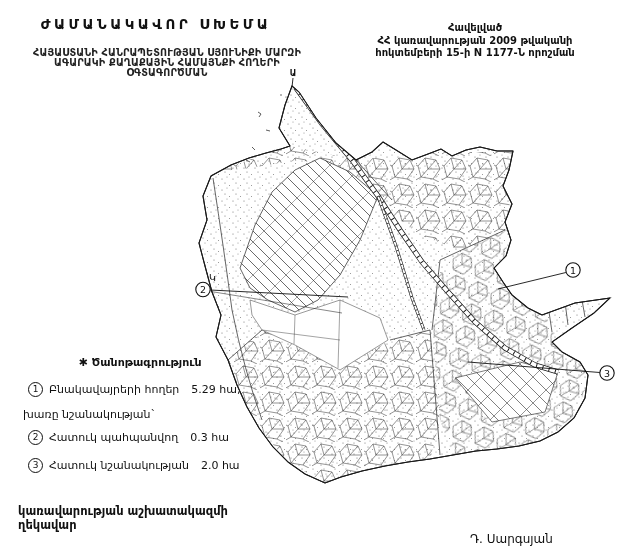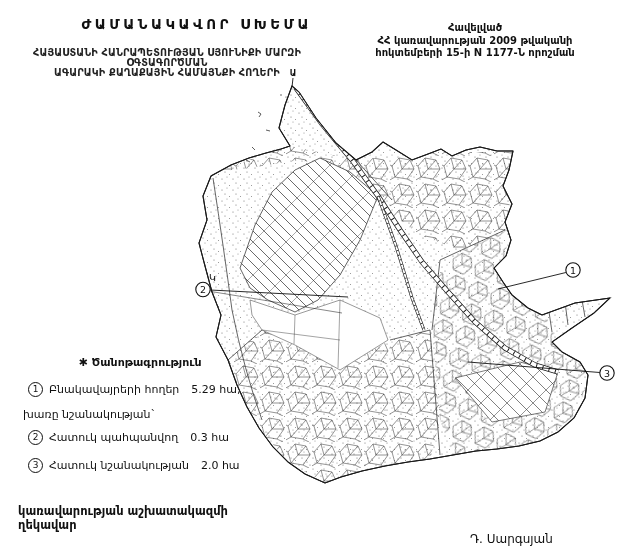--- a/index.html
+++ b/index.html
@@ -4,21 +4,21 @@
 <style>
   html,body{margin:0;padding:0;}
   body{
     width:621px;height:558px;position:relative;overflow:hidden;
     background:#ffffff;
     font-family:"DejaVu Sans",sans-serif;
     color:#1a1a1a;
   }
   .abs{position:absolute;}
   
-  .title-block{left:0;top:16px;width:312px;text-align:right;}
+  .title-block{left:0;top:16px;width:312px;text-align:center;}
   .doc-title{font-size:13.5px;font-weight:bold;letter-spacing:3.5px;color:#111;}
   .subtitle-block{left:0;top:48px;width:312px;text-align:center;padding-left:11px;}
   .subtitle-line{font-size:9.6px;font-weight:bold;line-height:10px;letter-spacing:0.2px;color:#222;}
   
   .annex-block{left:332px;top:22px;width:286px;text-align:center;}
   .annex-line{font-size:10px;font-weight:bold;line-height:12.6px;color:#111;}
   
   .legend-block{left:20px;top:356px;width:240px;}
   .legend-header{text-align:center;font-size:11px;font-weight:bold;color:#111;}
   .legend-star{font-size:11px;margin-right:4px;}
@@ -171,22 +171,22 @@
     <circle cx="607" cy="373" r="7.2" fill="#fff" stroke="#111" stroke-width="1.1"></circle>
     <text x="607" y="376.6" font-size="9.5" fill="#111" text-anchor="middle">3</text>
   </g>
 </svg>
 
 <div class="abs title-block">
   <div class="doc-title">ԺԱՄԱՆԱԿԱՎՈՐ ՍԽԵՄԱ</div>
 </div>
 <div class="abs subtitle-block">
   <div class="subtitle-line">ՀԱՅԱՍՏԱՆԻ ՀԱՆՐԱՊԵՏՈՒԹՅԱՆ ՍՅՈՒՆԻՔԻ ՄԱՐԶԻ</div>
+  <div class="subtitle-line">ԱԳԱՐԱԿԻ ՔԱՂԱՔԱՅԻՆ ՀԱՄԱՅՆՔԻ ՀՈՂԵՐԻ</div>
   <div class="subtitle-line">ՕԳՏԱԳՈՐԾՄԱՆ</div>
-  <div class="subtitle-line">ԱԳԱՐԱԿԻ ՔԱՂԱՔԱՅԻՆ ՀԱՄԱՅՆՔԻ ՀՈՂԵՐԻ</div>
 </div>
 
 <div class="abs annex-block">
   <div class="annex-line">Հավելված</div>
   <div class="annex-line">ՀՀ կառավարության 2009 թվականի</div>
   <div class="annex-line">հոկտեմբերի 15-ի N 1177-Ն որոշման</div>
 </div>
 
 <div class="abs legend-block">
   <div class="legend-header">

